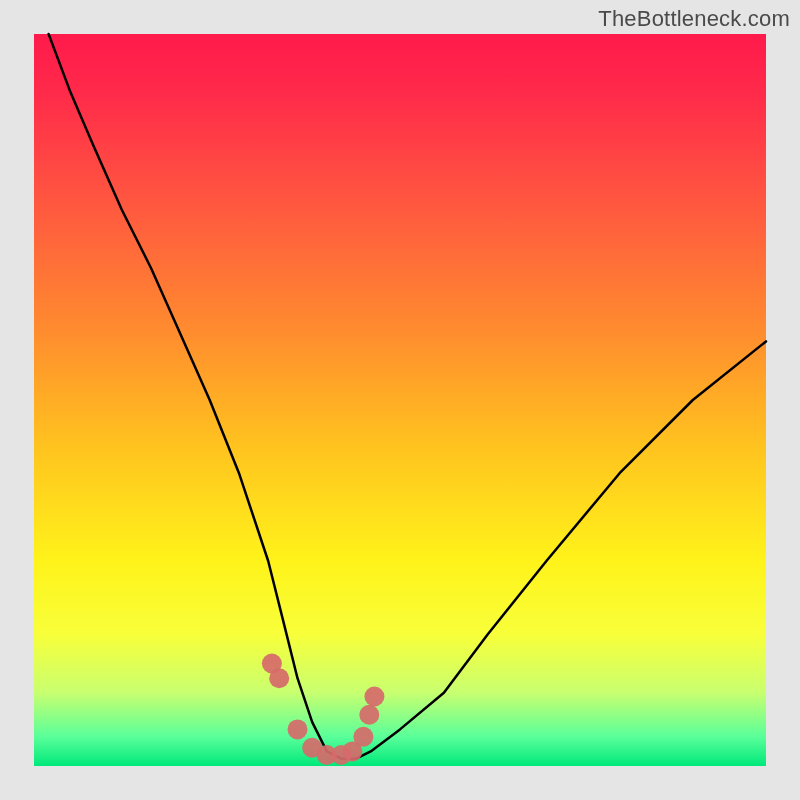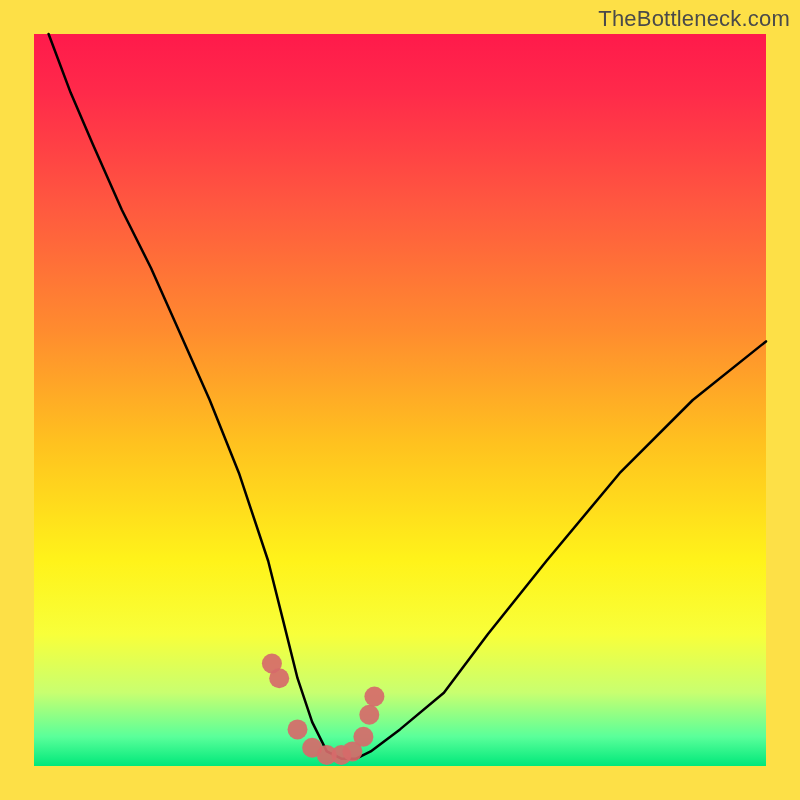--- a/index.html
+++ b/index.html
@@ -10,21 +10,21 @@
     background: #000;
     overflow: hidden;
     font-family: Arial, Helvetica, sans-serif;
   }
   .frame {
     position: absolute;
     left: 0;
     top: 0;
     width: 800px;
     height: 800px;
-    background: #fde047;
+    background: #e5e5e5;
   }
   .plot-area {
     position: absolute;
     left: 34px;
     top: 34px;
     width: 732px;
     height: 732px;
     background: linear-gradient(to bottom,
       #ff1a4b 0%,
       #ff2a4a 8%,

